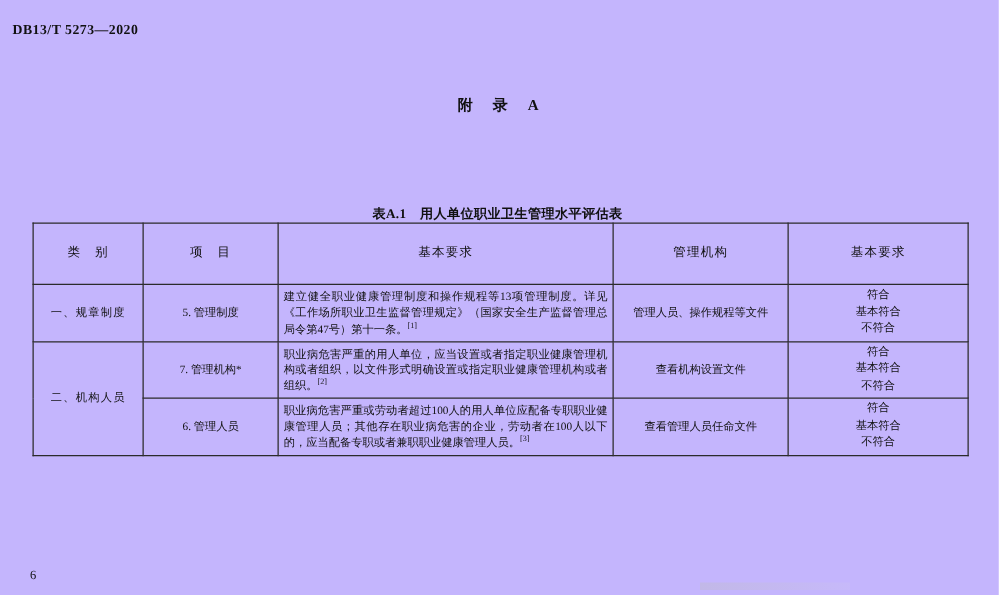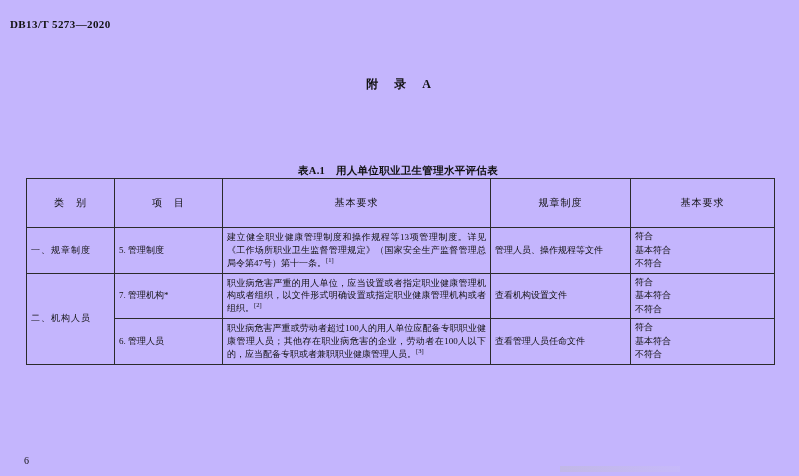--- a/index.html
+++ b/index.html
@@ -107,34 +107,36 @@
     height: 16px;
     padding: 16px 2px;
   }
   .col-cat   { width: 88px; }
   .col-item  { width: 108px; }
   .col-req   { width: 268px; }
   .col-meth  { width: 140px; }
   .col-res   { width: 144px; }
 
   .cell-center {
+    text-align: center;
   }
   .cell-just {
     text-align: justify;
     text-justify: inter-ideograph;
     font-size: 9px;
     line-height: 1.45;
   }
   .cat-label {
     letter-spacing: 1px;
   }
   .results span {
     display: block;
-    text-align: left;
+    text-align: center;
     line-height: 1.5;
+    font-family: Liberation Mono, monospace;
   }
   sup.note {
     font-size: 6.5px;
     vertical-align: super;
     line-height: 0;
   }
   .star {
     font-size: 9px;
   }
   .page-num {
@@ -171,21 +173,21 @@
       <col class="col-item">
       <col class="col-req">
       <col class="col-meth">
       <col class="col-res">
     </colgroup>
     <thead>
       <tr>
         <th>类　别</th>
         <th>项　目</th>
         <th>基本要求</th>
-        <th>规章制度</th>
+        <th>管理机构</th>
         <th>基本要求</th>
       </tr>
     </thead>
     <tbody>
       <tr>
         <td class="cell-center cat-label">一、规章制度</td>
         <td class="cell-center">5. 管理制度</td>
         <td class="cell-just"><span>建立健全职业健康管理制度和操作规程等13项管理制度。详见《工作场所职业卫生监督管理规定》（国家安全生产监督管理总局令第47号）第十一条。</span><sup class="note">[1]</sup></td>
         <td class="cell-center">管理人员、操作规程等文件</td>
         <td class="results">

